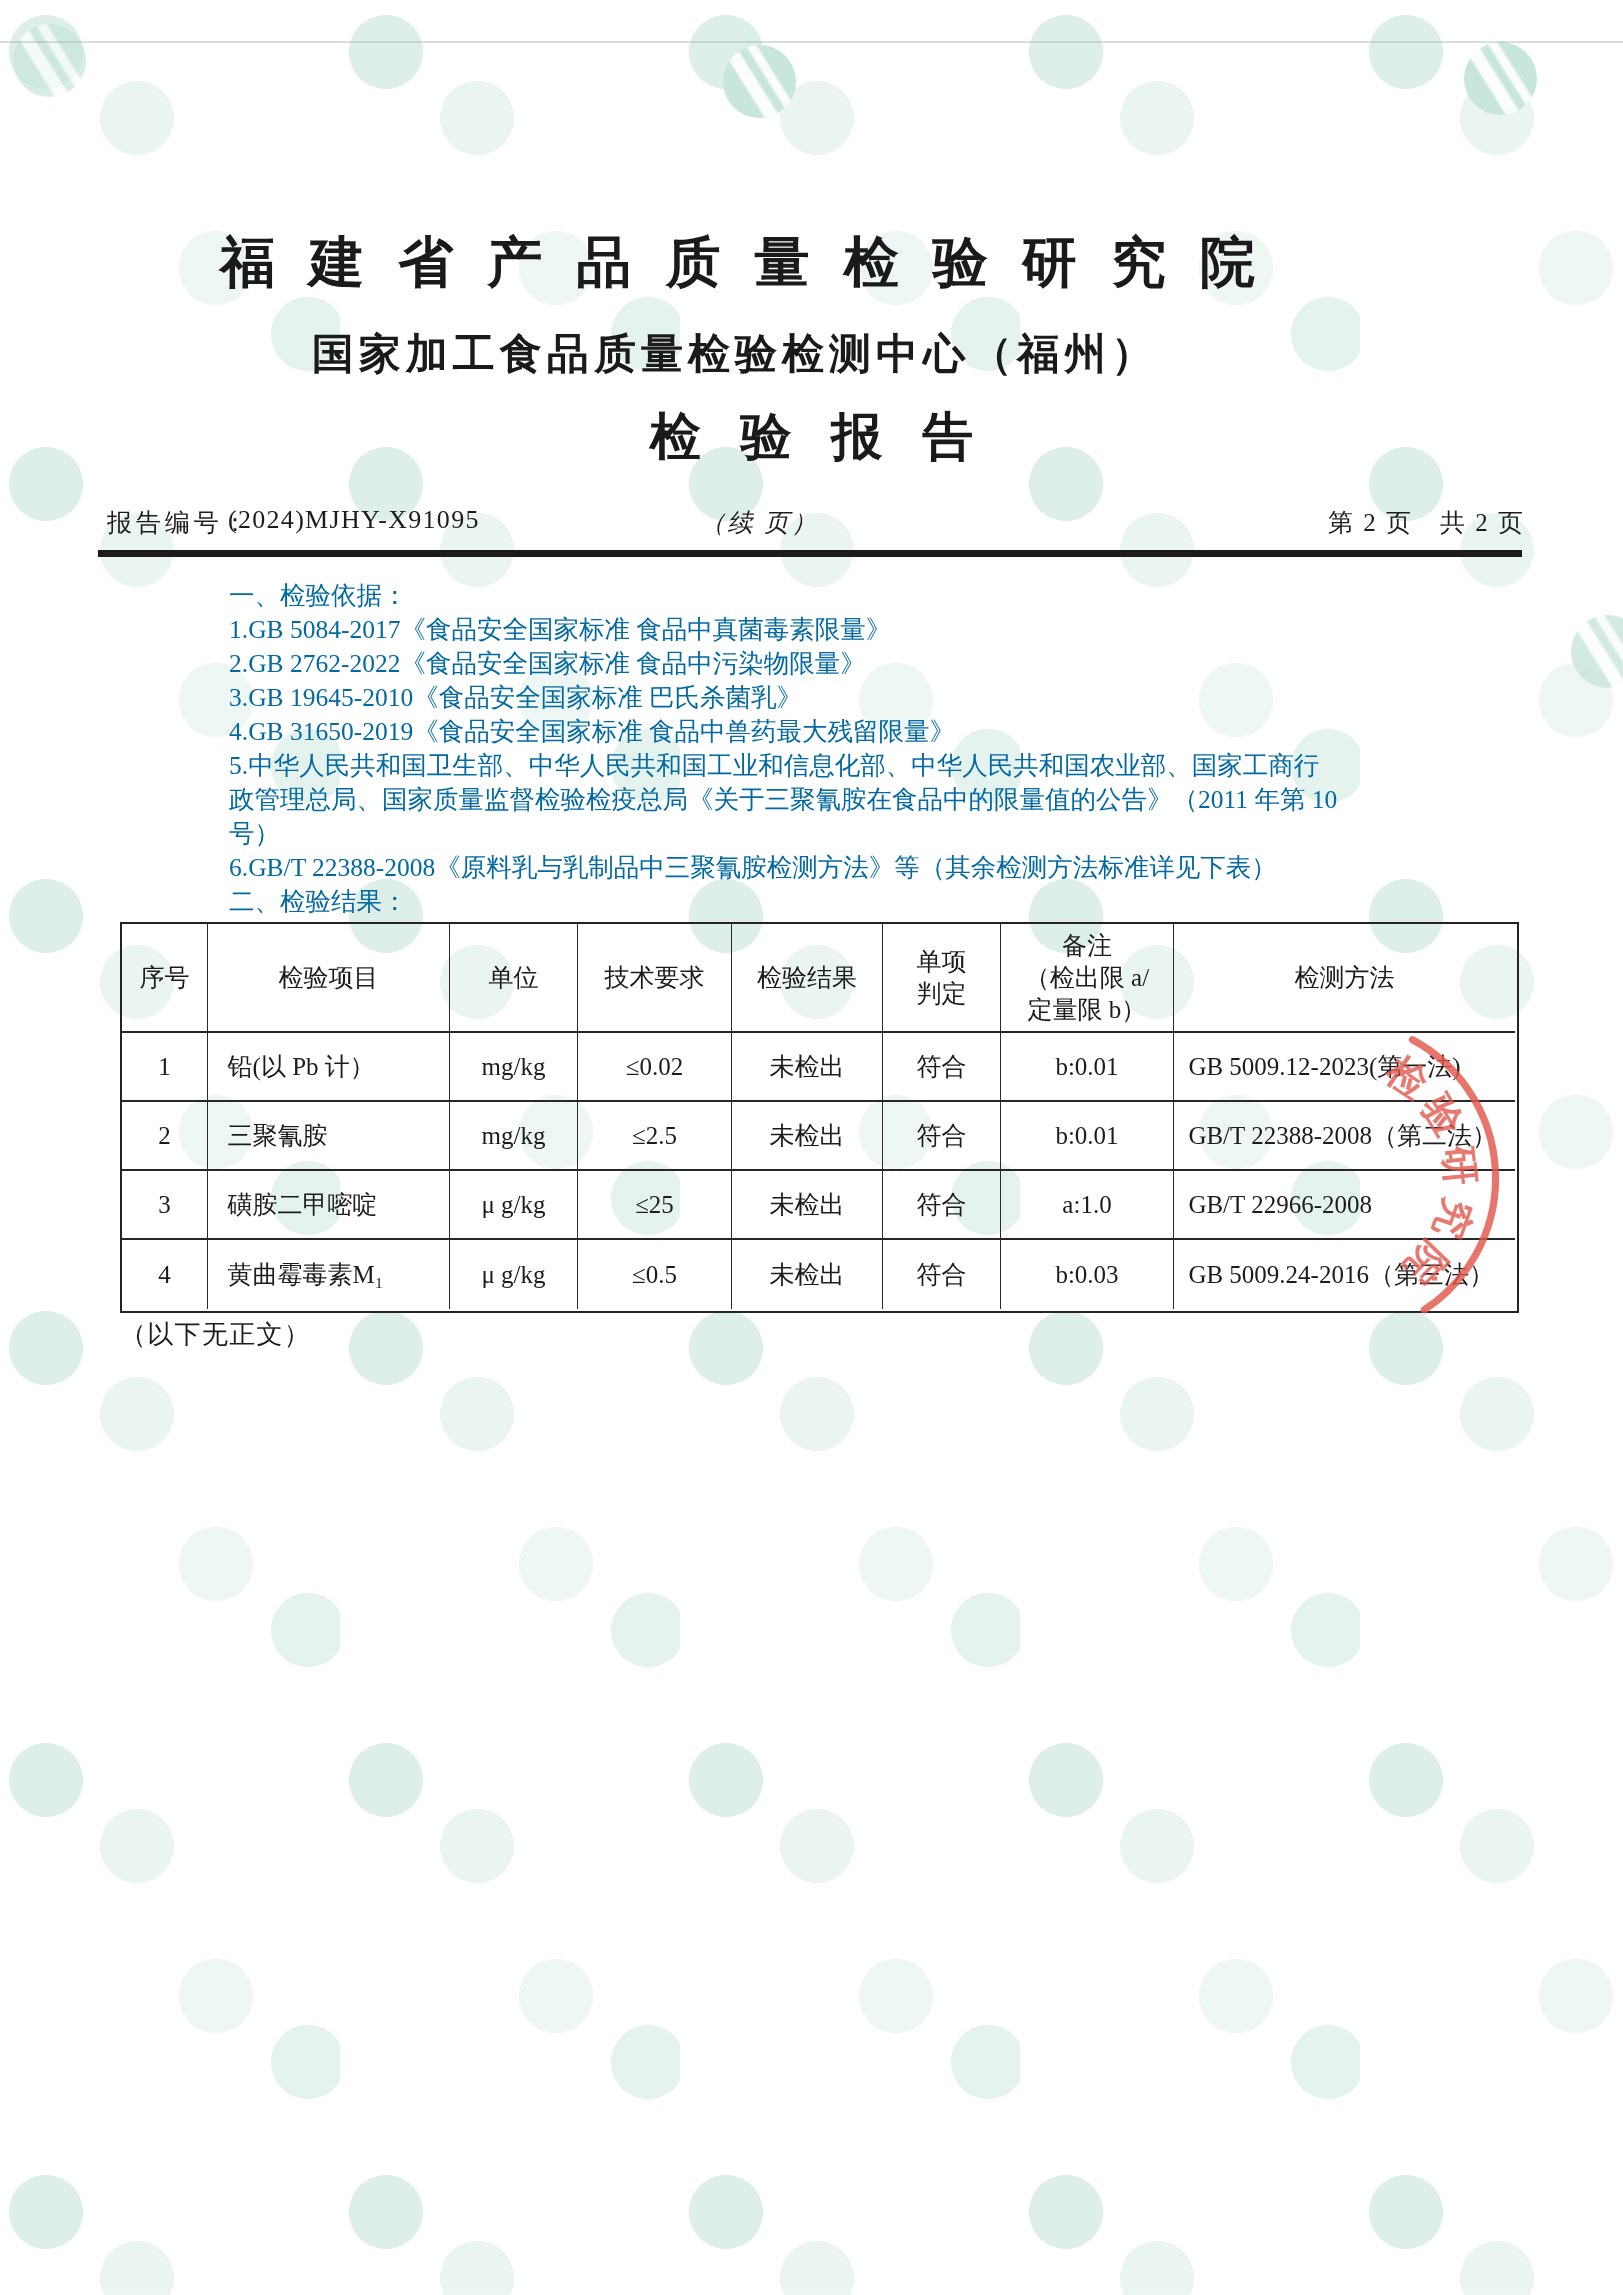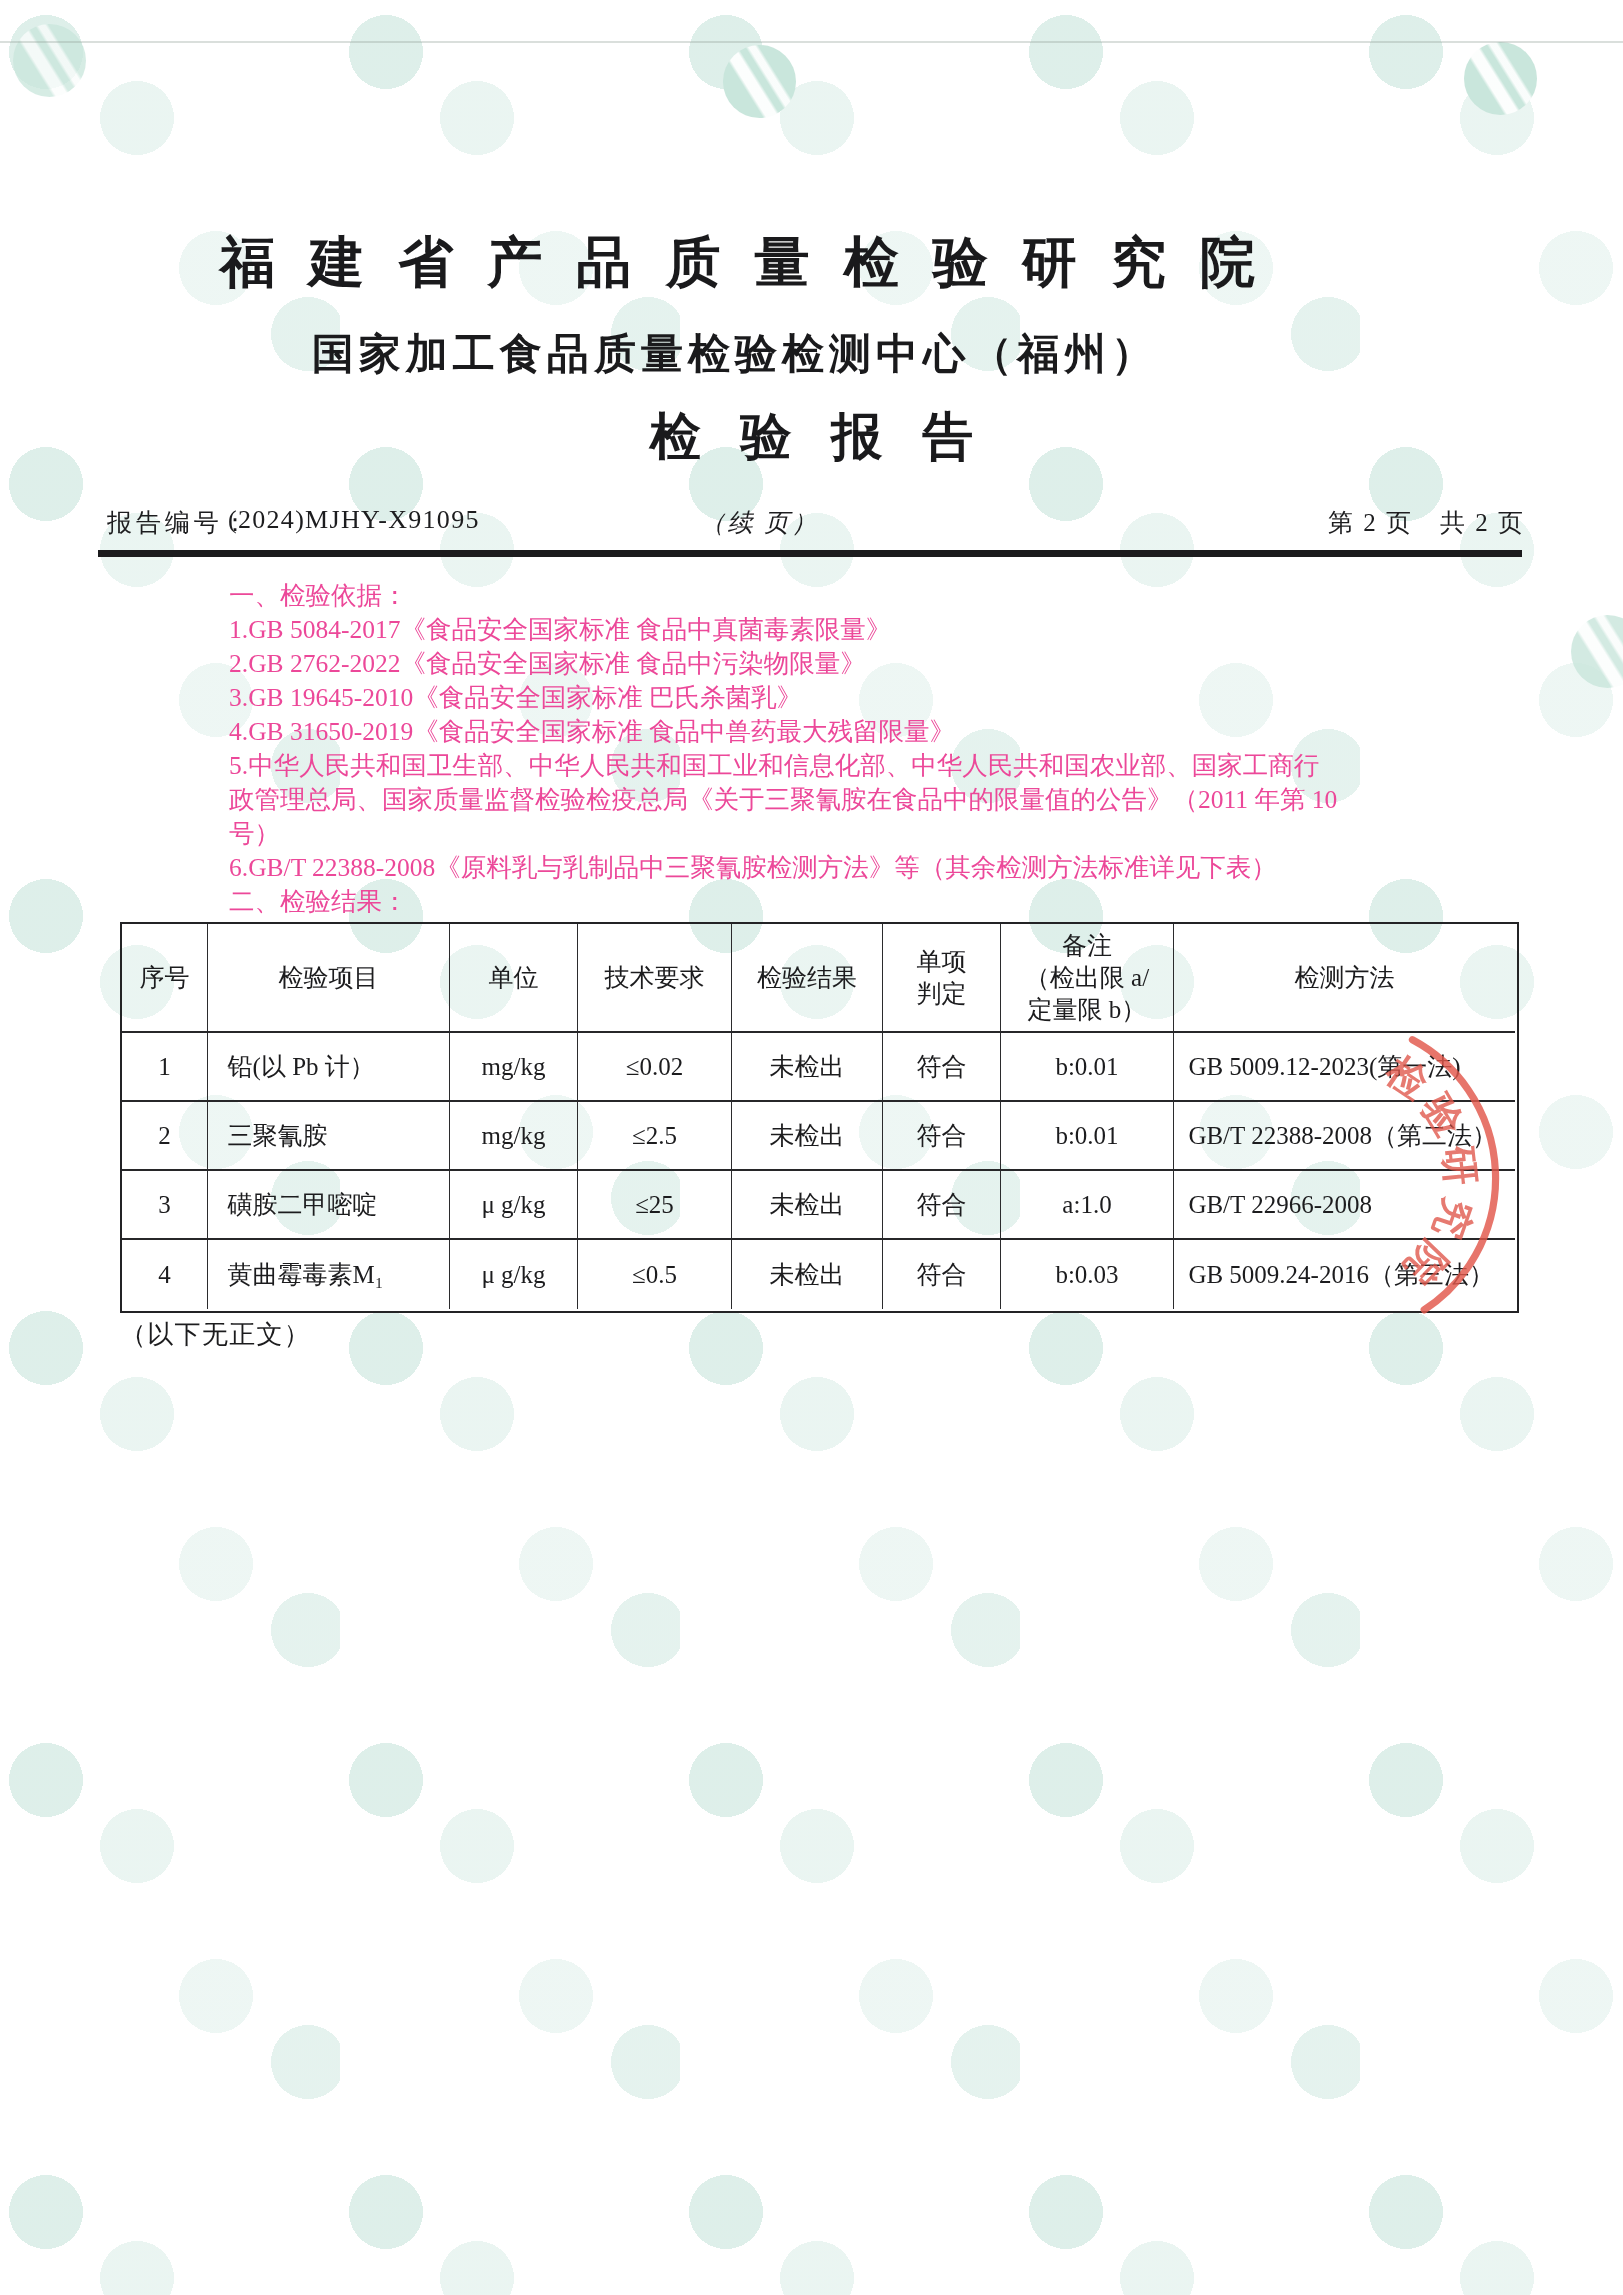--- a/index.html
+++ b/index.html
@@ -60,21 +60,21 @@
   .meta-value   { position:absolute; left:228px; top:-1.3px; font-size:26px; letter-spacing:1.3px; }
   .meta-cont    { position:absolute; left:655px; top:0; width:209px; text-align:center; letter-spacing:2.6px;font-style:italic; }
   .meta-pages   { position:absolute; right:98px; top:0; letter-spacing:2px; }
   .rule {
     position:absolute; left:98px; top:550px; width:1424px; height:7.2px;
     background:#1b1b1d; z-index:2;
   }
   
   .basis {
     position:absolute; left:229px; top:579px; width:1172px; z-index:2;
-    font-size:25.5px; line-height:34px; color:#ec4899;
+    font-size:25.5px; line-height:34px; color:#0369a1;
   }
   .b-line { white-space:nowrap; }
   
   .tbl {
     position:absolute; left:120px; top:922px; z-index:2;
     width:1399px; height:391px;
     display:grid;
     grid-template-columns:86px 242px 128px 154px 151px 118px 173px 341px;
     grid-template-rows:109px 69px 69px 69px 69px;
     border:2.6px solid #232325;

